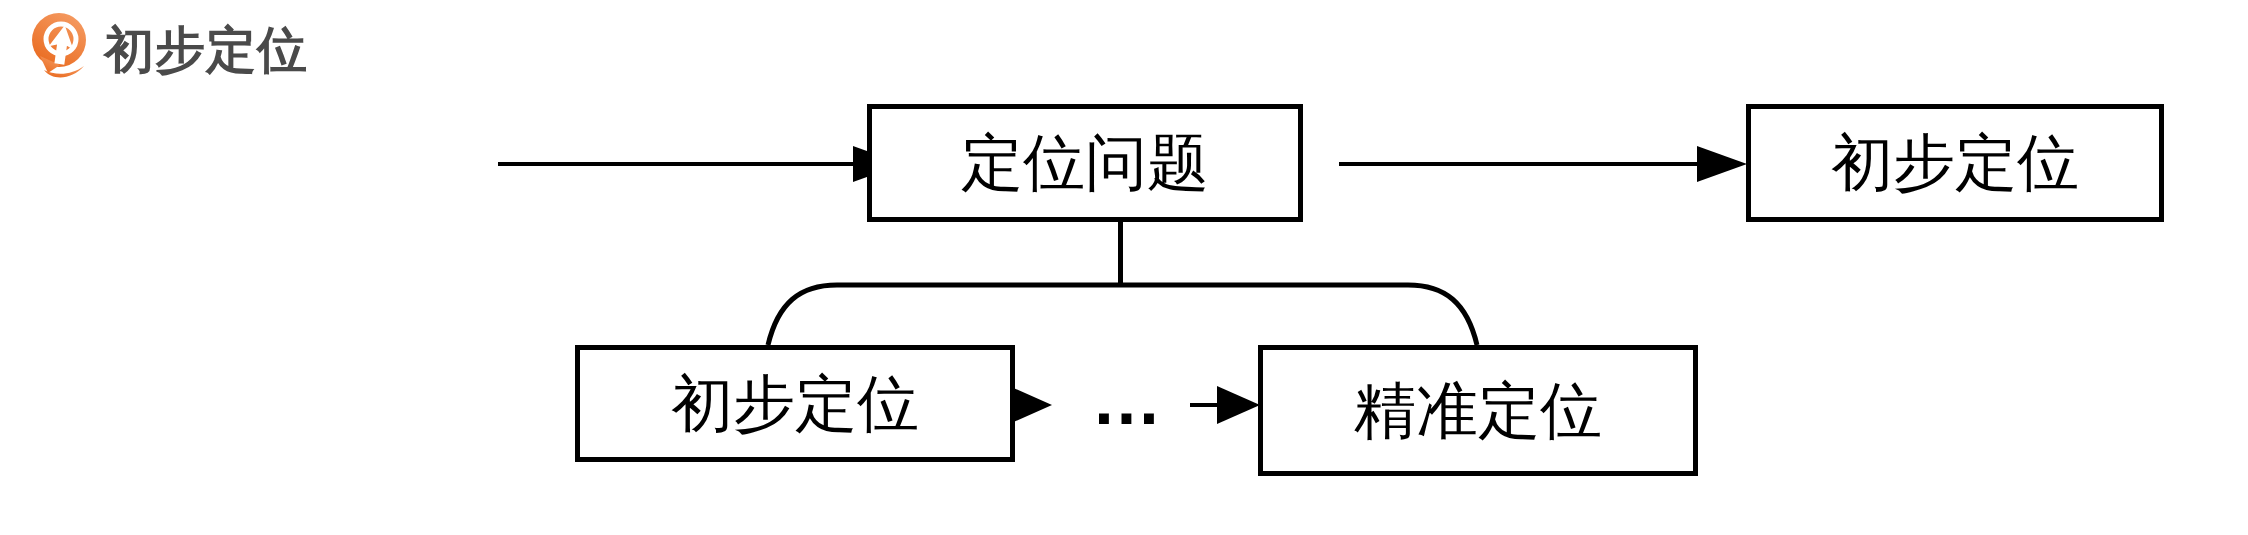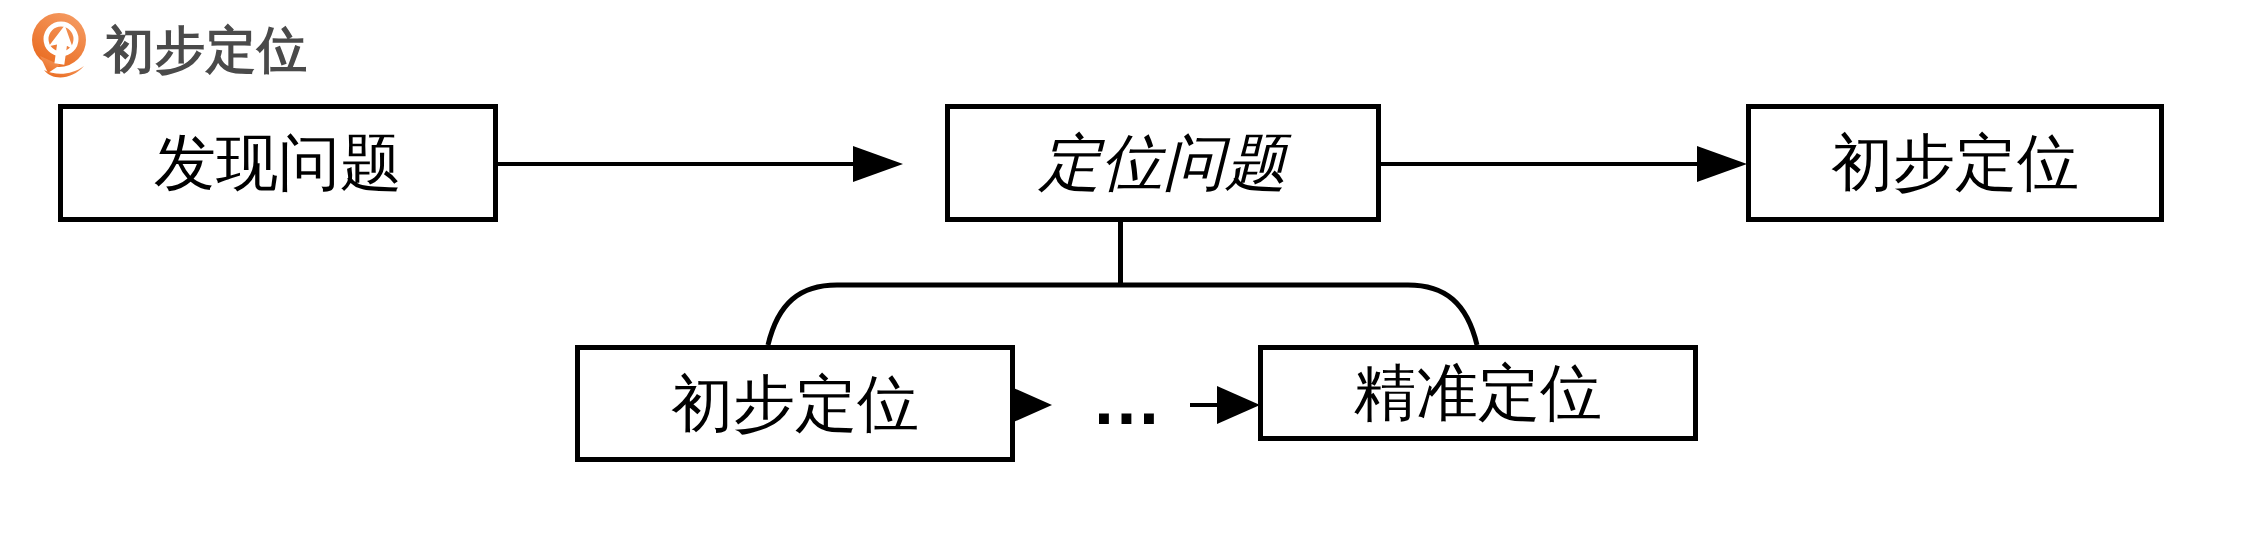--- a/index.html
+++ b/index.html
@@ -35,24 +35,24 @@
     background: #ffffff;
     display: flex;
     align-items: center;
     justify-content: center;
     font-size: 62px;
     color: #000000;
     white-space: nowrap;
     z-index: 2;
   }
   .node-discover { left: 58px;   top: 104px; width: 440px; height: 118px; }
-  .node-locate   { left: 945px;  top: 104px; width: 436px; height: 118px; font-style: italic; }
+  .node-locate   { left: 867px;  top: 104px; width: 436px; height: 118px; }
   .node-solve    { left: 1746px; top: 104px; width: 418px; height: 118px; }
   .node-initial  { left: 546px;  top: 345px; width: 440px; height: 117px; margin-left: 29px; }
-  .node-precise  { left: 1258px; top: 345px; width: 440px; height: 96px; }
+  .node-precise  { left: 1258px; top: 345px; width: 440px; height: 131px; }
 
   
   .connectors {
     position: absolute;
     left: 0; top: 0;
     width: 2248px; height: 535px;
     z-index: 1;
     pointer-events: none;
   }
 
@@ -123,23 +123,20 @@
       <line x1="985" y1="405" x2="1014" y2="405" stroke="#000000" stroke-width="4"></line>
       <polygon points="1009,386 1052,405 1009,424" fill="#000000"></polygon>
     </g>
 
     <g>
       <line x1="1190" y1="405" x2="1222" y2="405" stroke="#000000" stroke-width="4"></line>
       <polygon points="1217,386 1260,405 1217,424" fill="#000000"></polygon>
     </g>
   </svg>
 
-  <div class="node node-discover">
-    <span>发现问题</span>
-  </div>
   <div class="node node-locate">
     <span>定位问题</span>
   </div>
   <div class="node node-solve">
     <span>初步定位</span>
   </div>
   <div class="node node-initial">
     <span>初步定位</span>
   </div>
   <div class="node node-precise">

